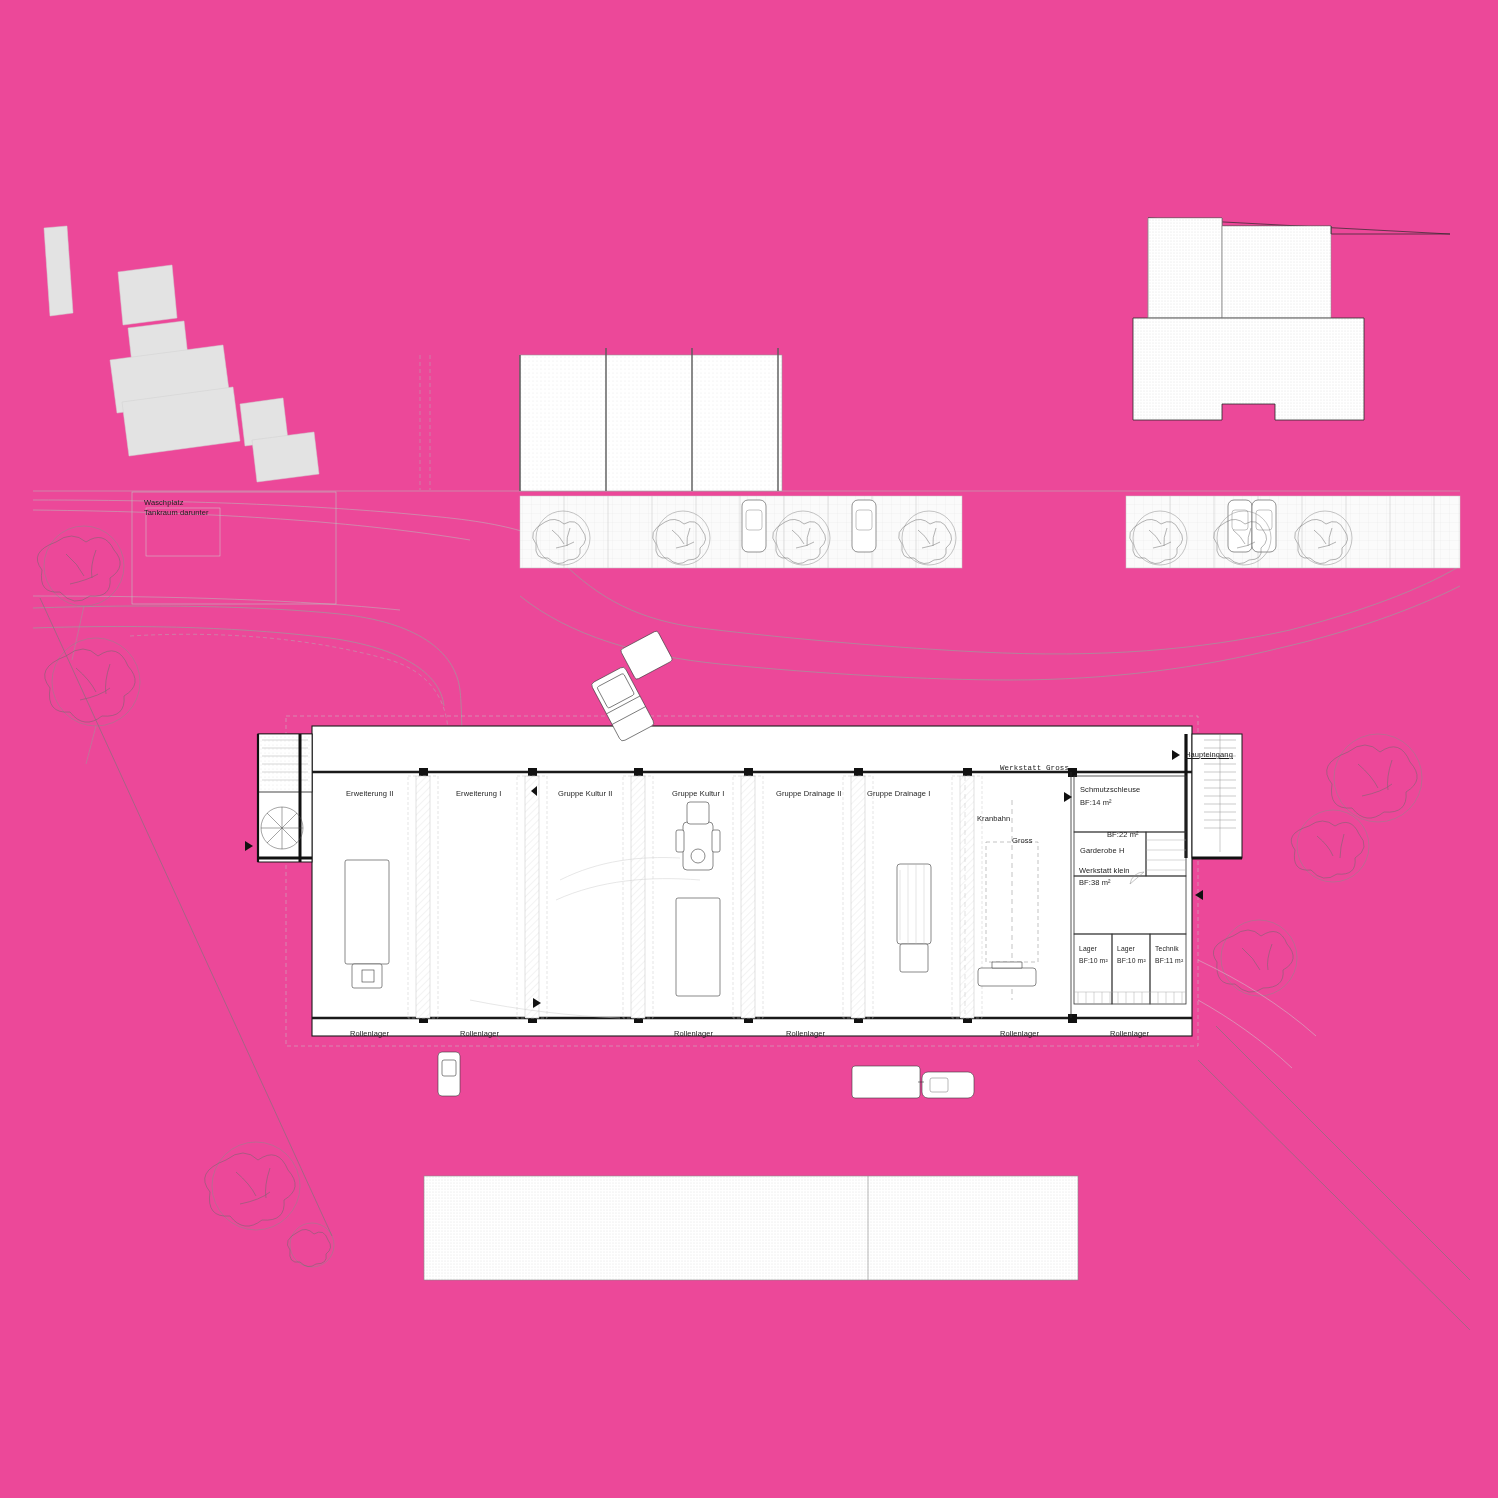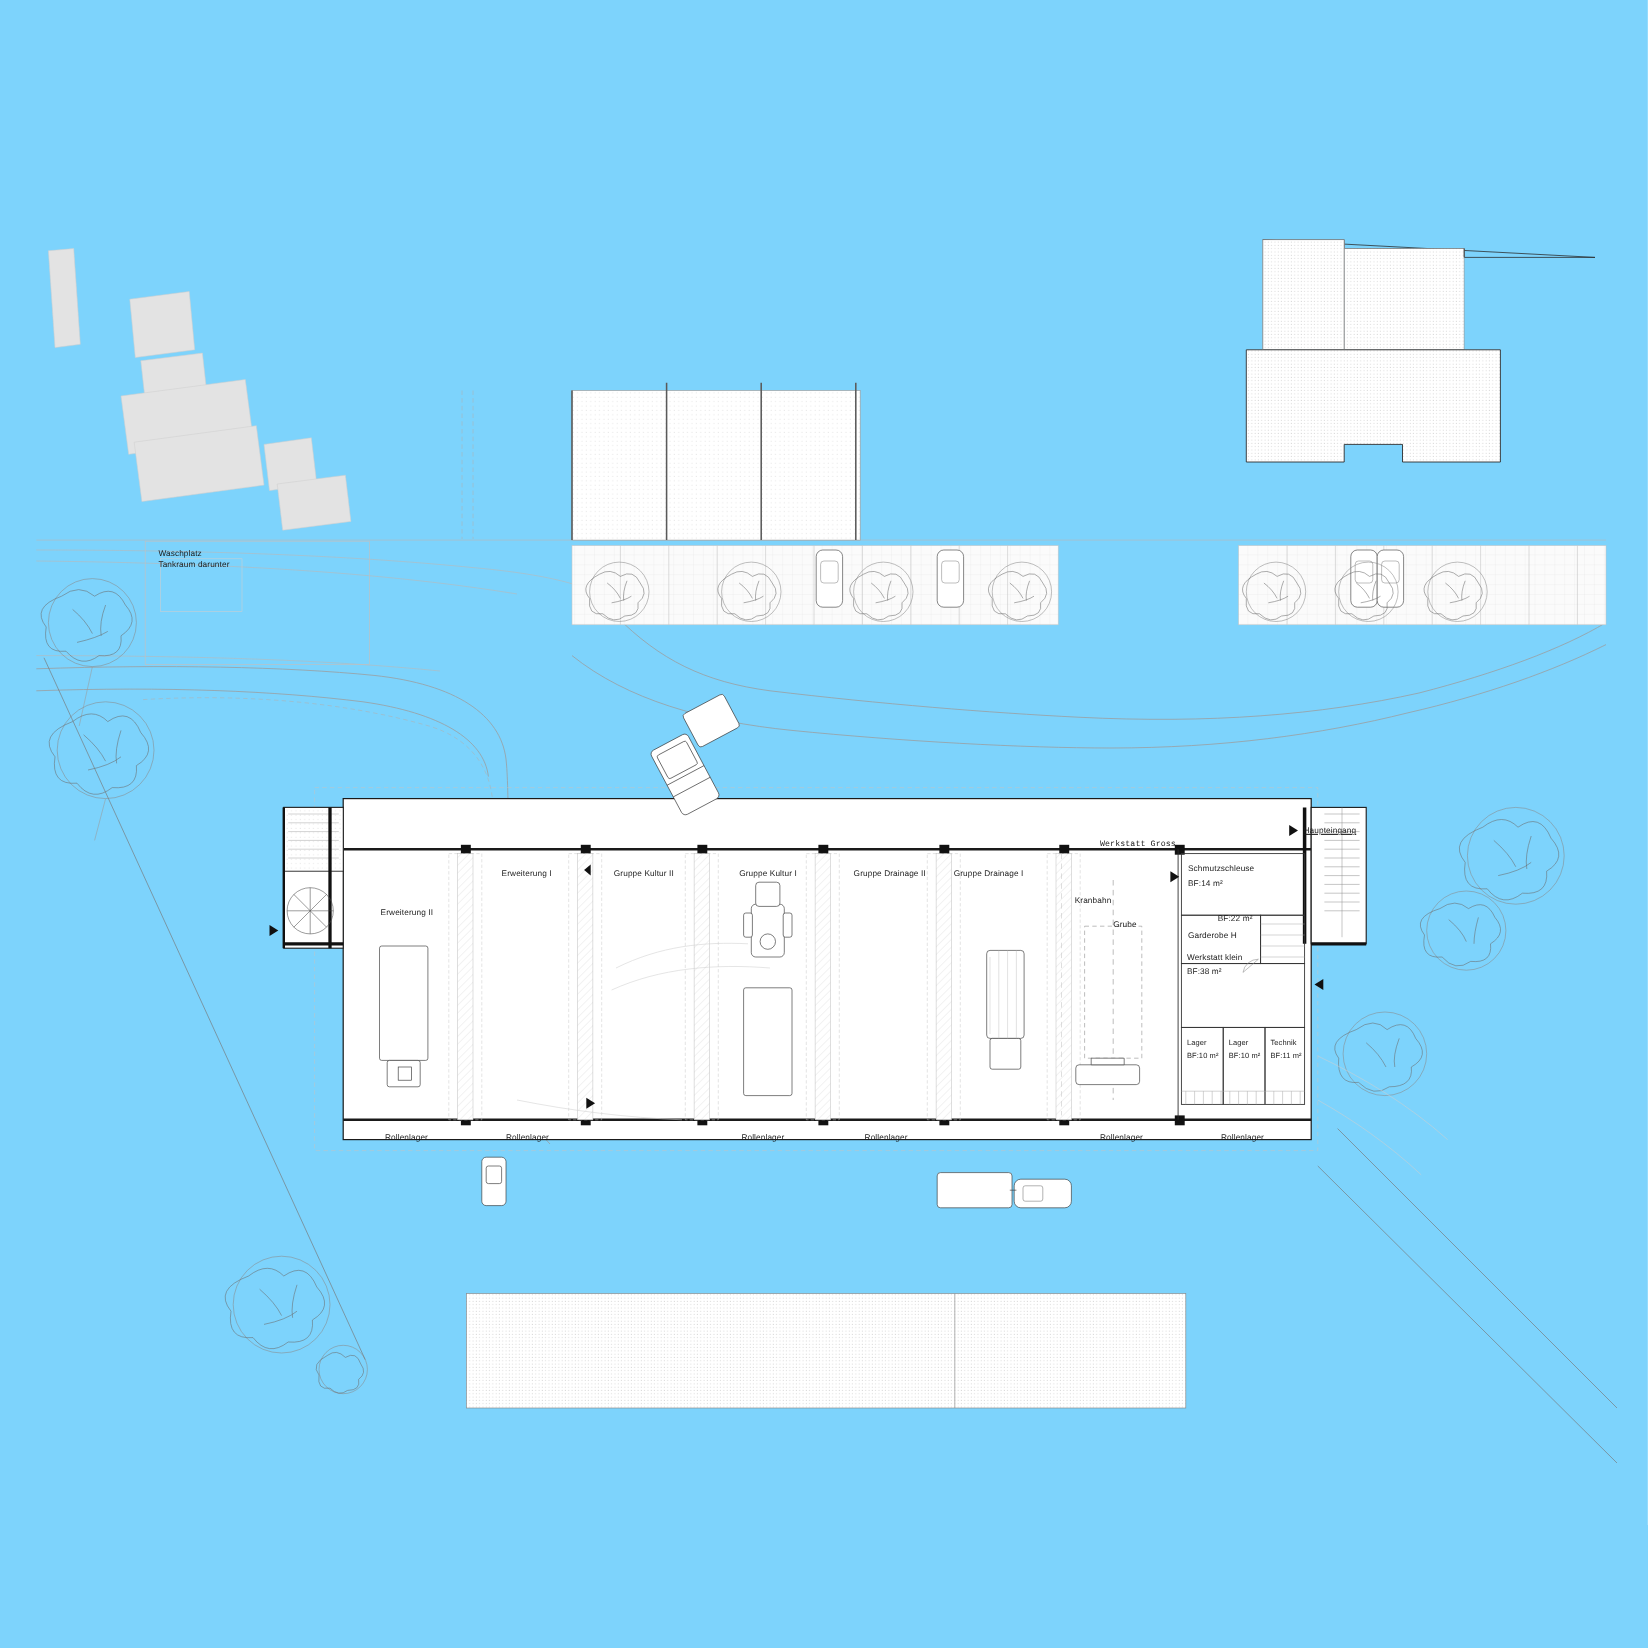--- a/index.html
+++ b/index.html
@@ -11,21 +11,21 @@
     width: 1498px;
     height: 1498px;
     font-family: "Liberation Sans", sans-serif;
     color: #1a1a1a;
     overflow: hidden;
   }
   #plan {
     position: relative;
     width: 1498px;
     height: 1498px;
-    background: #7dd3fc;
+    background: #ec4899;
   }
   svg.layer {
     position: absolute;
     left: 0;
     top: 0;
     width: 1498px;
     height: 1498px;
   }
   .lbl {
     position: absolute;
@@ -386,29 +386,29 @@
       <path d="M1198,960 C1240,980 1280,1004 1316,1036"></path>
       <path d="M1198,1000 C1230,1018 1262,1040 1292,1068"></path>
     </g>
   </svg>
 
   <div class="lbl two" style="left:144px; top:498px;">
     <span>Waschplatz</span><br>
     <span>Tankraum darunter</span>
   </div>
 
-  <div class="lbl" style="left:346px; top:789px;margin-top:36px;">Erweiterung II</div>
+  <div class="lbl" style="left:346px; top:789px;">Erweiterung II</div>
   <div class="lbl" style="left:456px; top:789px;">Erweiterung I</div>
   <div class="lbl" style="left:558px; top:789px;">Gruppe Kultur II</div>
   <div class="lbl" style="left:672px; top:789px;">Gruppe Kultur I</div>
   <div class="lbl" style="left:776px; top:789px;text-align:center;">Gruppe Drainage II</div>
   <div class="lbl" style="left:867px; top:789px;">Gruppe Drainage I</div>
   <div class="lbl" style="left:1000px; top:763px;font-family:Liberation Mono, monospace;">Werkstatt Gross</div>
   <div class="lbl" style="left:977px; top:814px;">Kranbahn</div>
-  <div class="lbl" style="left:1012px; top:836px;">Grube</div>
+  <div class="lbl" style="left:1012px; top:836px;">Gross</div>
   <div class="lbl" style="left:1185px; top:750px;text-decoration:underline;">Haupteingang</div>
 
   <div class="lbl" style="left:1080px; top:785px;">Schmutzschleuse</div>
   <div class="lbl" style="left:1080px; top:798px;">BF:14 m²</div>
 
   <div class="lbl" style="left:1080px; top:846px;">Garderobe H</div>
   <div class="lbl" style="left:1080px; top:830px;padding-left:27px;">BF:22 m²</div>
 
   <div class="lbl" style="left:1079px; top:866px;">Werkstatt klein</div>
   <div class="lbl" style="left:1079px; top:878px;">BF:38 m²</div>

